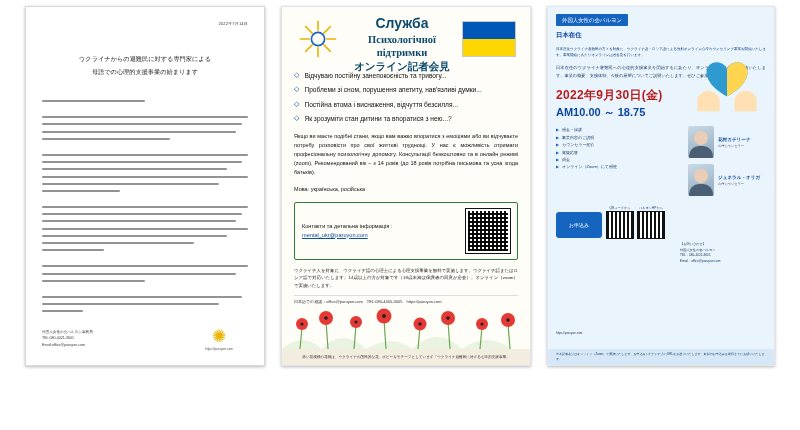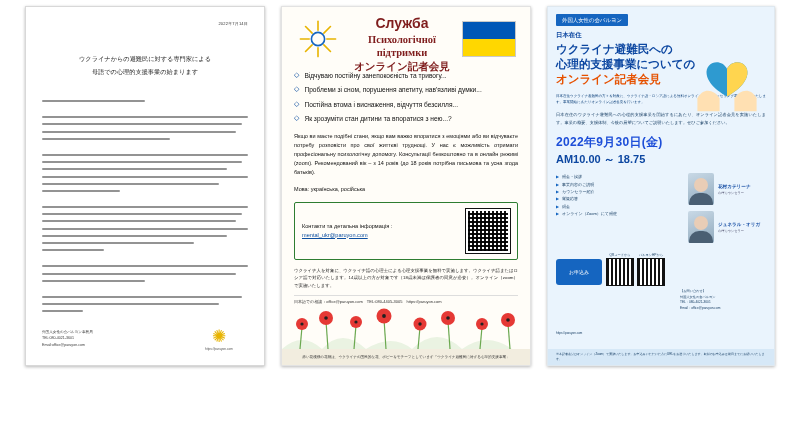--- a/index.html
+++ b/index.html
@@ -49,21 +49,21 @@
 
   
   .doc2{width:250px;height:360px;border:1px solid #e2e2e2;background:#fffdf8;}
   .d2-top{position:relative;height:62px;}
   .d2-sun{position:absolute;left:14px;top:10px;width:44px;height:44px;}
   .d2-flag{position:absolute;right:14px;top:14px;width:52px;height:34px;border:1px solid #c9c9c9;overflow:hidden;}
   .d2-flag .b{height:50%;background:#0057b7;}
   .d2-flag .y{height:50%;background:#ffd700;}
   .d2-title{
     position:absolute;left:62px;right:70px;top:8px;text-align:center;
-    color:#7f1d1d;font-weight:bold;line-height:1.28;
+    color:#0c4a6e;font-weight:bold;line-height:1.28;
   }
   .d2-title .l1{font-size:14px;}
   .d2-title .l2{font-size:10.5px;font-family:Liberation Serif, serif;}
   .d2-title .l3{font-size:10.5px;}
   .d2-list{margin:2px 12px 0 12px;}
   .d2-li{display:flex;gap:5px;align-items:flex-start;font-size:6.6px;color:#111;line-height:1.5;margin-bottom:4.5px;}
   .d2-li .bullet{color:#0d4fa0;font-size:7px;line-height:1.2;}
   .d2-para{margin:8px 12px 0 12px;font-size:5.5px;color:#111;line-height:1.62;text-align:justify;}
   .d2-contact{
     margin:8px 12px 0 12px;border:1.4px solid #2e7d32;border-radius:2px;
@@ -86,21 +86,21 @@
 
   
   .doc3{width:228px;height:360px;background:#eaf4fd;border:1px solid #dfe8ef;color:#0b3f7a;}
   .d3-head{background:#1565c0;color:#fff;font-size:5.4px;padding:2.5px 6px;display:inline-block;border-radius:1px;margin:7px 0 0 8px;}
   .d3-sub{margin:5px 8px 0 8px;font-size:6.4px;color:#0d47a1;font-weight:bold;}
   .d3-main{margin:2px 8px 0 8px;font-size:11.5px;color:#0d47a1;font-weight:bold;line-height:1.3;}
   .d3-main .accent{color:#e65100;}
   .d3-heart{position:absolute;right:10px;top:34px;width:74px;height:74px;}
   .d3-lead{margin:6px 8px 0 8px;font-size:3.5px;color:#0b3f7a;line-height:1.75;text-align:justify;}
   .d3-desc{margin:6px 8px 0 8px;font-size:4.2px;color:#10385f;line-height:1.8;text-align:justify;}
-  .d3-date{margin:8px 8px 0 8px;font-size:12px;font-weight:bold;color:#1d4ed8;letter-spacing:.3px;}
+  .d3-date{margin:8px 8px 0 8px;font-size:12px;font-weight:bold;color:#b91c1c;letter-spacing:.3px;}
   .d3-time{margin:1px 8px 0 8px;font-size:11px;font-weight:bold;color:#0d47a1;}
   .d3-body{display:flex;gap:6px;margin:6px 8px 0 8px;}
   .d3-agenda{flex:1;}
   .d3-agenda .ai{font-size:4px;color:#10385f;line-height:1.85;display:flex;gap:3px;}
   .d3-agenda .ai .c{color:#1565c0;}
   .d3-people{width:78px;}
   .person{display:flex;gap:4px;align-items:center;margin-bottom:6px;}
   .person .ph{width:26px;height:32px;border-radius:2px;background:linear-gradient(160deg,#c9d9e6,#8fa9bd);flex:none;position:relative;overflow:hidden;}
   .person .ph:after{content:"";position:absolute;left:6px;top:5px;width:14px;height:14px;border-radius:50%;background:#e9cdb6;}
   .person .ph:before{content:"";position:absolute;left:1px;top:20px;width:24px;height:16px;border-radius:10px 10px 0 0;background:#4a5f73;}
@@ -285,25 +285,20 @@
 
       <div class="d2-bottombar">
         <span>赤い花模様の花柄は、ウクライナの国民的な花、ポピーをモチーフとしています「ウクライナ避難民に対する心理的支援事業」</span>
       </div>
     </div>
 
     <div class="doc doc3">
 
       <div class="d3-head">外国人女性の会パルヨン</div>
       <div class="d3-sub">日本在住</div>
-      <div class="d3-main">
-        <div>ウクライナ避難民への</div>
-        <div>心理的支援事業についての</div>
-        <div class="accent">オンライン記者会見</div>
-      </div>
 
       <svg class="d3-heart" viewBox="0 0 80 80">
         <path d="M40 30 C34 18, 16 22, 18 36 C20 50, 40 60, 40 60 C40 60, 60 50, 62 36 C64 22, 46 18, 40 30 Z" fill="#2e9ad0"></path>
         <path d="M40 30 C46 18, 64 22, 62 36 C60 50, 40 60, 40 60 Z" fill="#ffd54f"></path>
         <path d="M8 62 C14 50, 26 52, 32 62 L32 76 L8 76 Z" fill="#ffe0b2"></path>
         <path d="M72 62 C66 50, 54 52, 48 62 L48 76 L72 76 Z" fill="#ffe0b2"></path>
       </svg>
 
       <div class="d3-lead">日本在住ウクライナ避難民の方々を対象に、ウクライナ語・ロシア語による無料オンライン心理カウンセリング事業を開始いたします。事業開始にあたりオンライン記者会見を行います。</div>
       <div class="d3-desc">日本在住のウクライナ避難民への心理的支援事業を開始するにあたり、オンライン記者会見を実施いたします。事業の概要、支援体制、今後の展望についてご説明いたします。ぜひご参加ください。</div>

